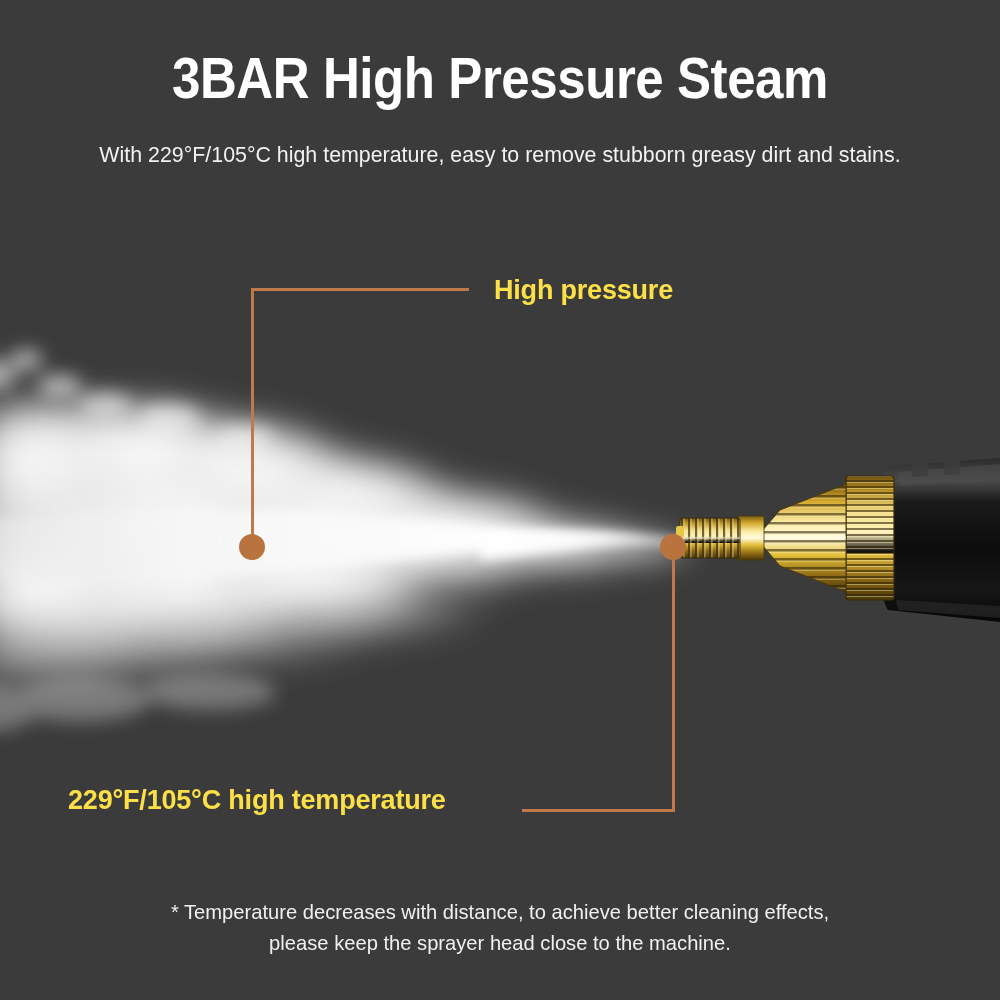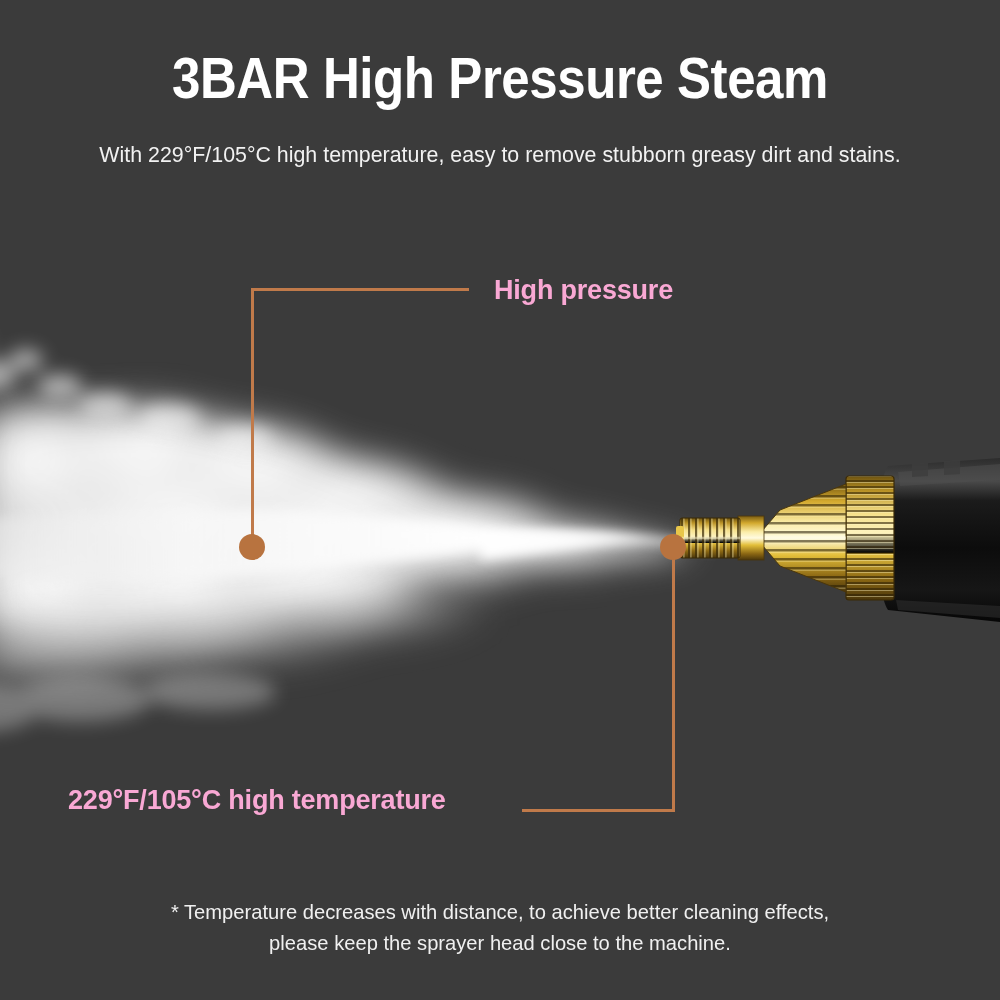--- a/index.html
+++ b/index.html
@@ -86,21 +86,21 @@
   }
   .callout-dot {
     position: absolute;
     width: 26px;
     height: 26px;
     border-radius: 50%;
     background: #b8733f;
   }
   .callout-label {
     position: absolute;
-    color: #f9a8d4;
+    color: #fde047;
     font-weight: 700;
     font-size: 27px;
     line-height: 32px;
     white-space: nowrap;
     letter-spacing: -0.2px;
   }
 
   
   .footnote {
     position: absolute;

